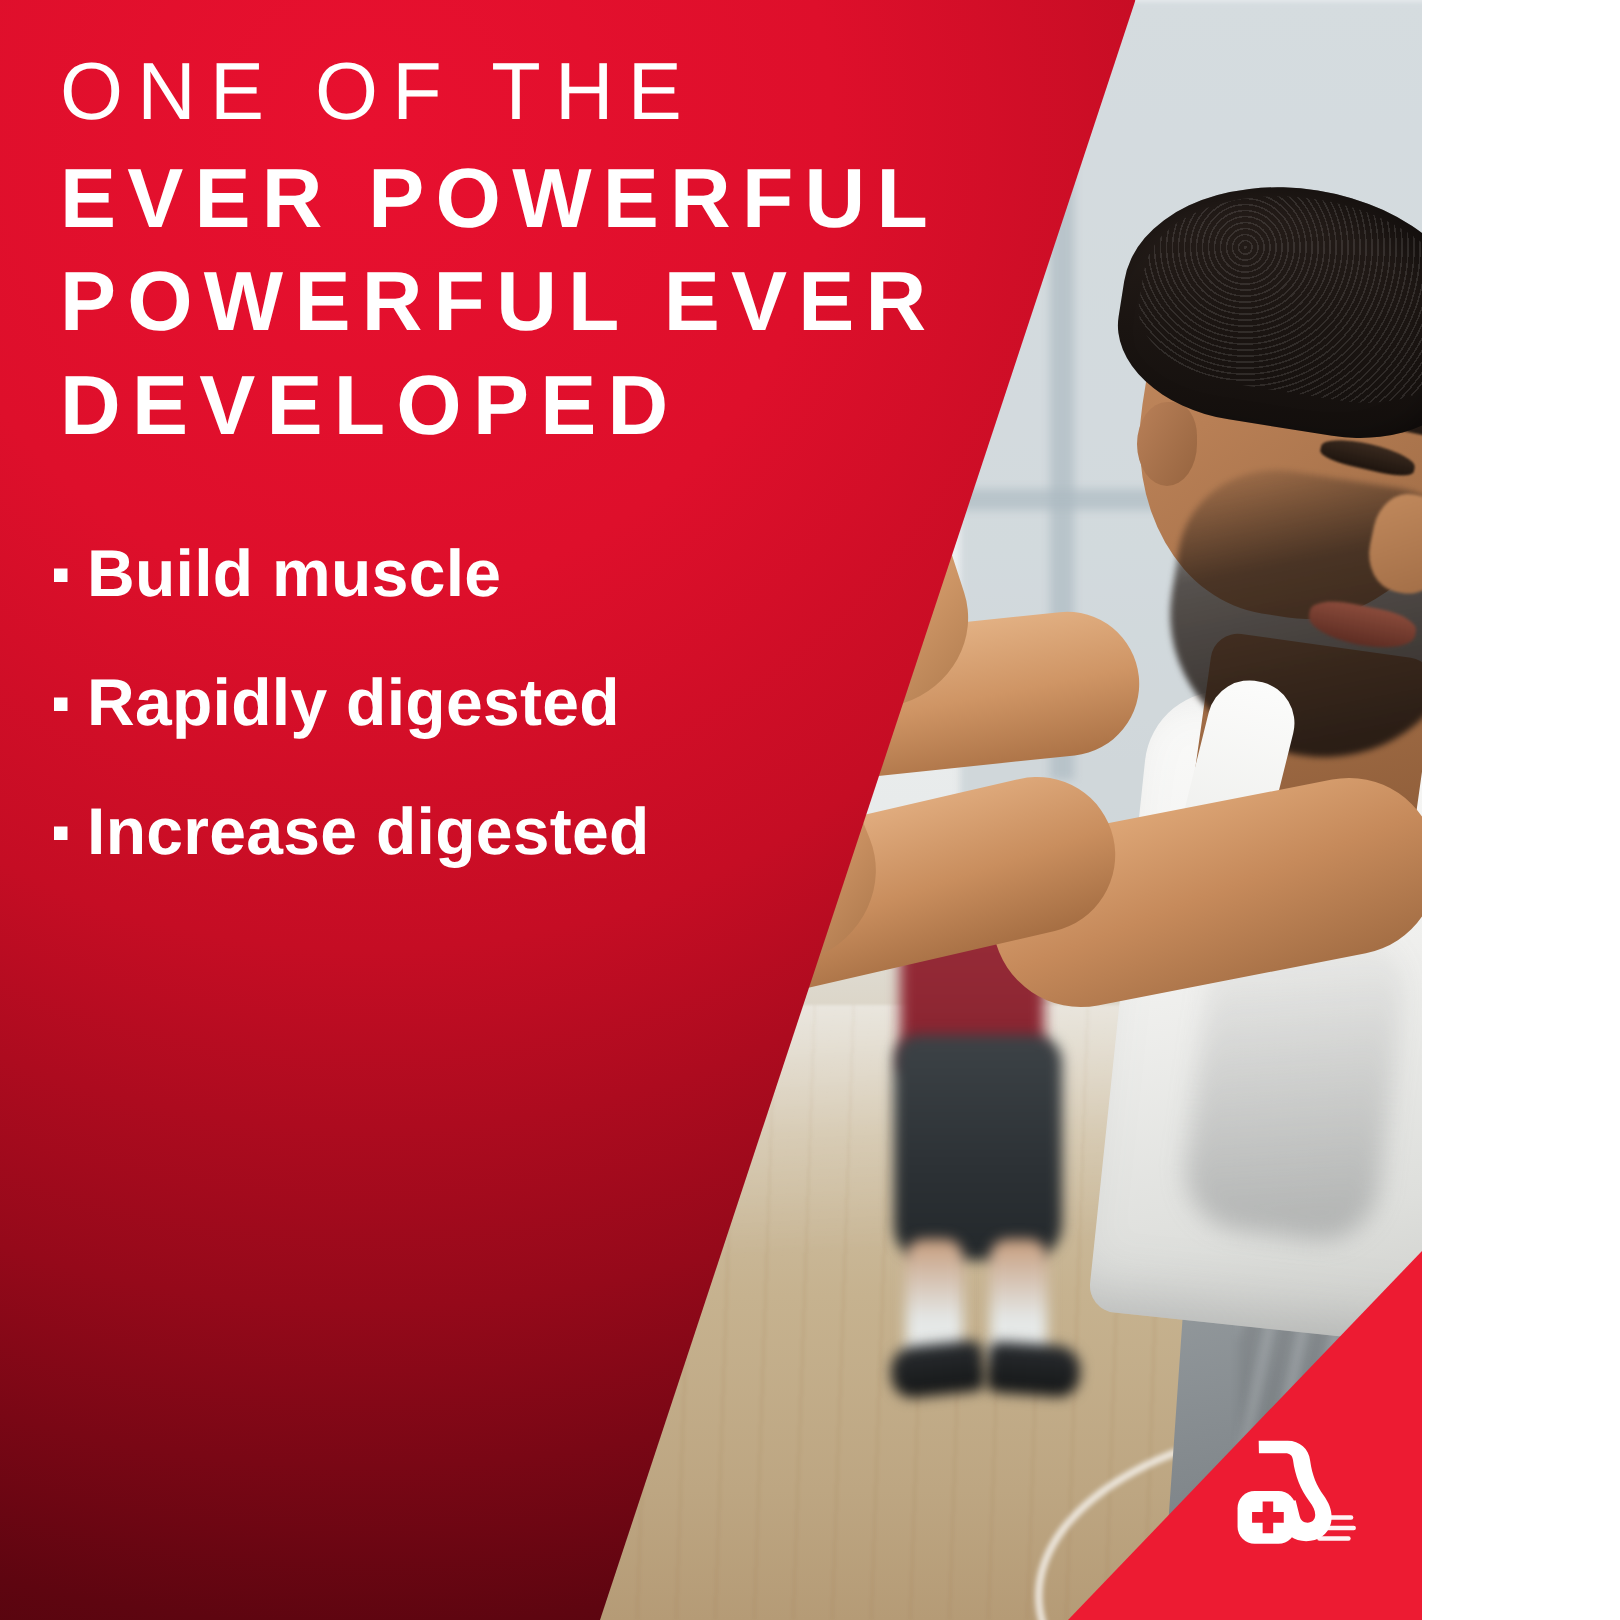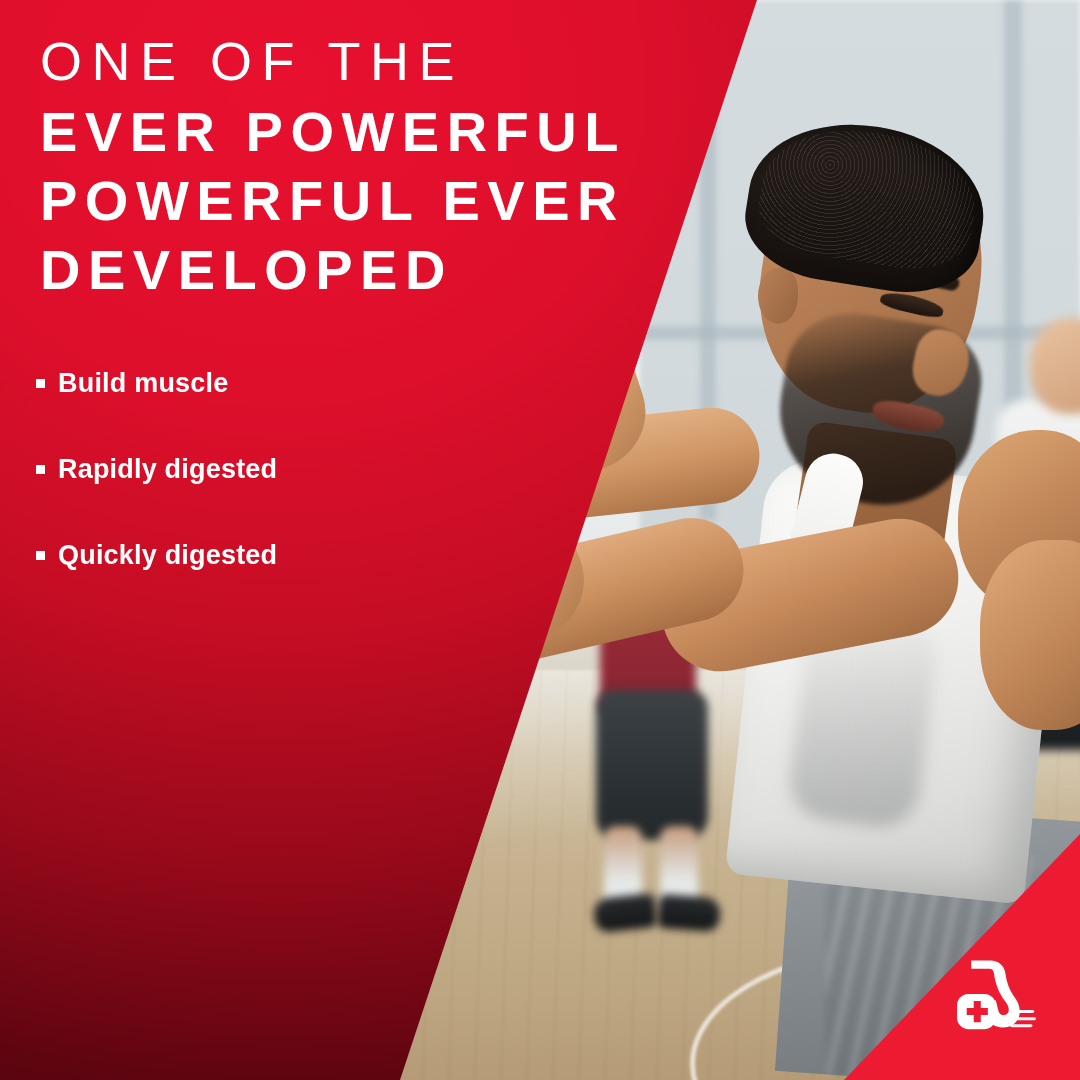--- a/index.html
+++ b/index.html
@@ -3,21 +3,21 @@
 <meta charset="utf-8">
 <title>Protein Promo Banner</title>
 <style>
   html, body {
     margin: 0;
     padding: 0;
     background: #ffffff;
   }
   #stage {
     position: relative;
-    width: 1080px;
+    width: 948px;
     height: 1080px;
     overflow: hidden;
     background: #eef1f3;
     font-family: "Liberation Sans", sans-serif;
     -webkit-font-smoothing: antialiased;
   }
 
   
   .photo {
     position: absolute;
@@ -372,21 +372,21 @@
     color: #ffffff;
   }
   .bullet {
     width: 9px;
     height: 9px;
     background: #ffffff;
     margin-right: 13px;
     flex: 0 0 auto;
   }
   .benefit-label {
-    font-size: 27px;
+    font-size: 44px;
     font-weight: 700;
     letter-spacing: .2px;
     line-height: 1;
   }
 
   
   .logo {
     position: absolute;
     right: 42px;
     bottom: 42px;
@@ -474,21 +474,21 @@
     <li class="benefit">
       <span class="bullet"></span>
       <span class="benefit-label">Build muscle</span>
     </li>
     <li class="benefit">
       <span class="bullet"></span>
       <span class="benefit-label">Rapidly digested</span>
     </li>
     <li class="benefit">
       <span class="bullet"></span>
-      <span class="benefit-label">Quickly digested</span>
+      <span class="benefit-label">Increase digested</span>
     </li>
   </ul>
 
   <div class="corner-badge"></div>
 
   <div class="logo">
     <svg viewBox="0 0 100 100" aria-hidden="true">
 
       <path fill="#ffffff" d="M24 12 h22 c9 0 16 6 17 15 c1.5 11 5 19 10 26 c5 7 7 13 6 20 c-1.4 9 -9 15 -19 15 c-10 0 -17 -6 -19 -15 l-3 -13 l14 -3 l3 12 c0.8 3.4 3 5 6 5 c3.5 0 5.6 -2.2 5.8 -5.4 c0.2 -3.6 -1.3 -6.6 -4.6 -11 c-6.4 -8.6 -10.6 -18.8 -12.2 -31 c-0.5 -3.6 -2.4 -5.2 -5.8 -5.2 h-20 z"></path>
 

